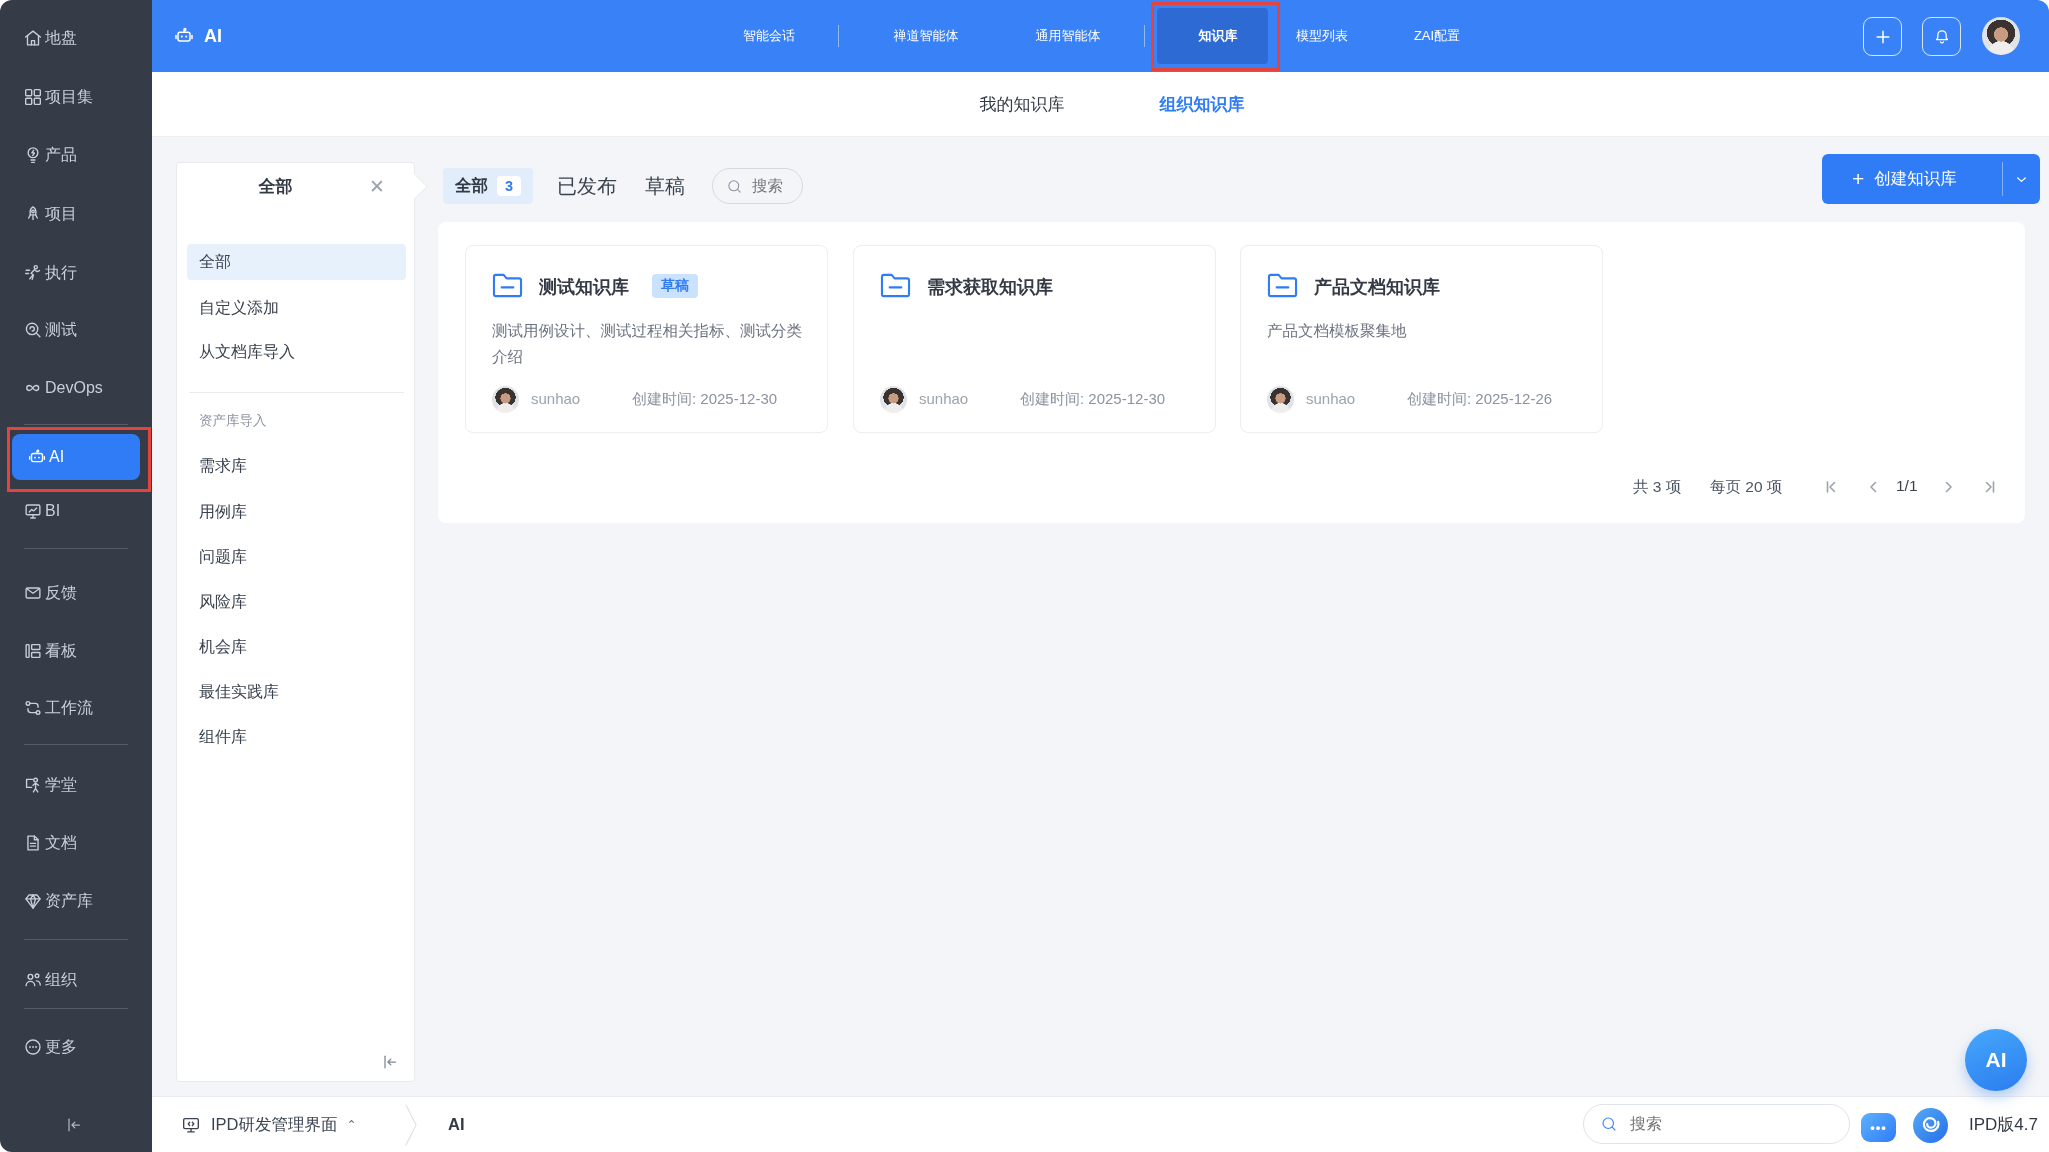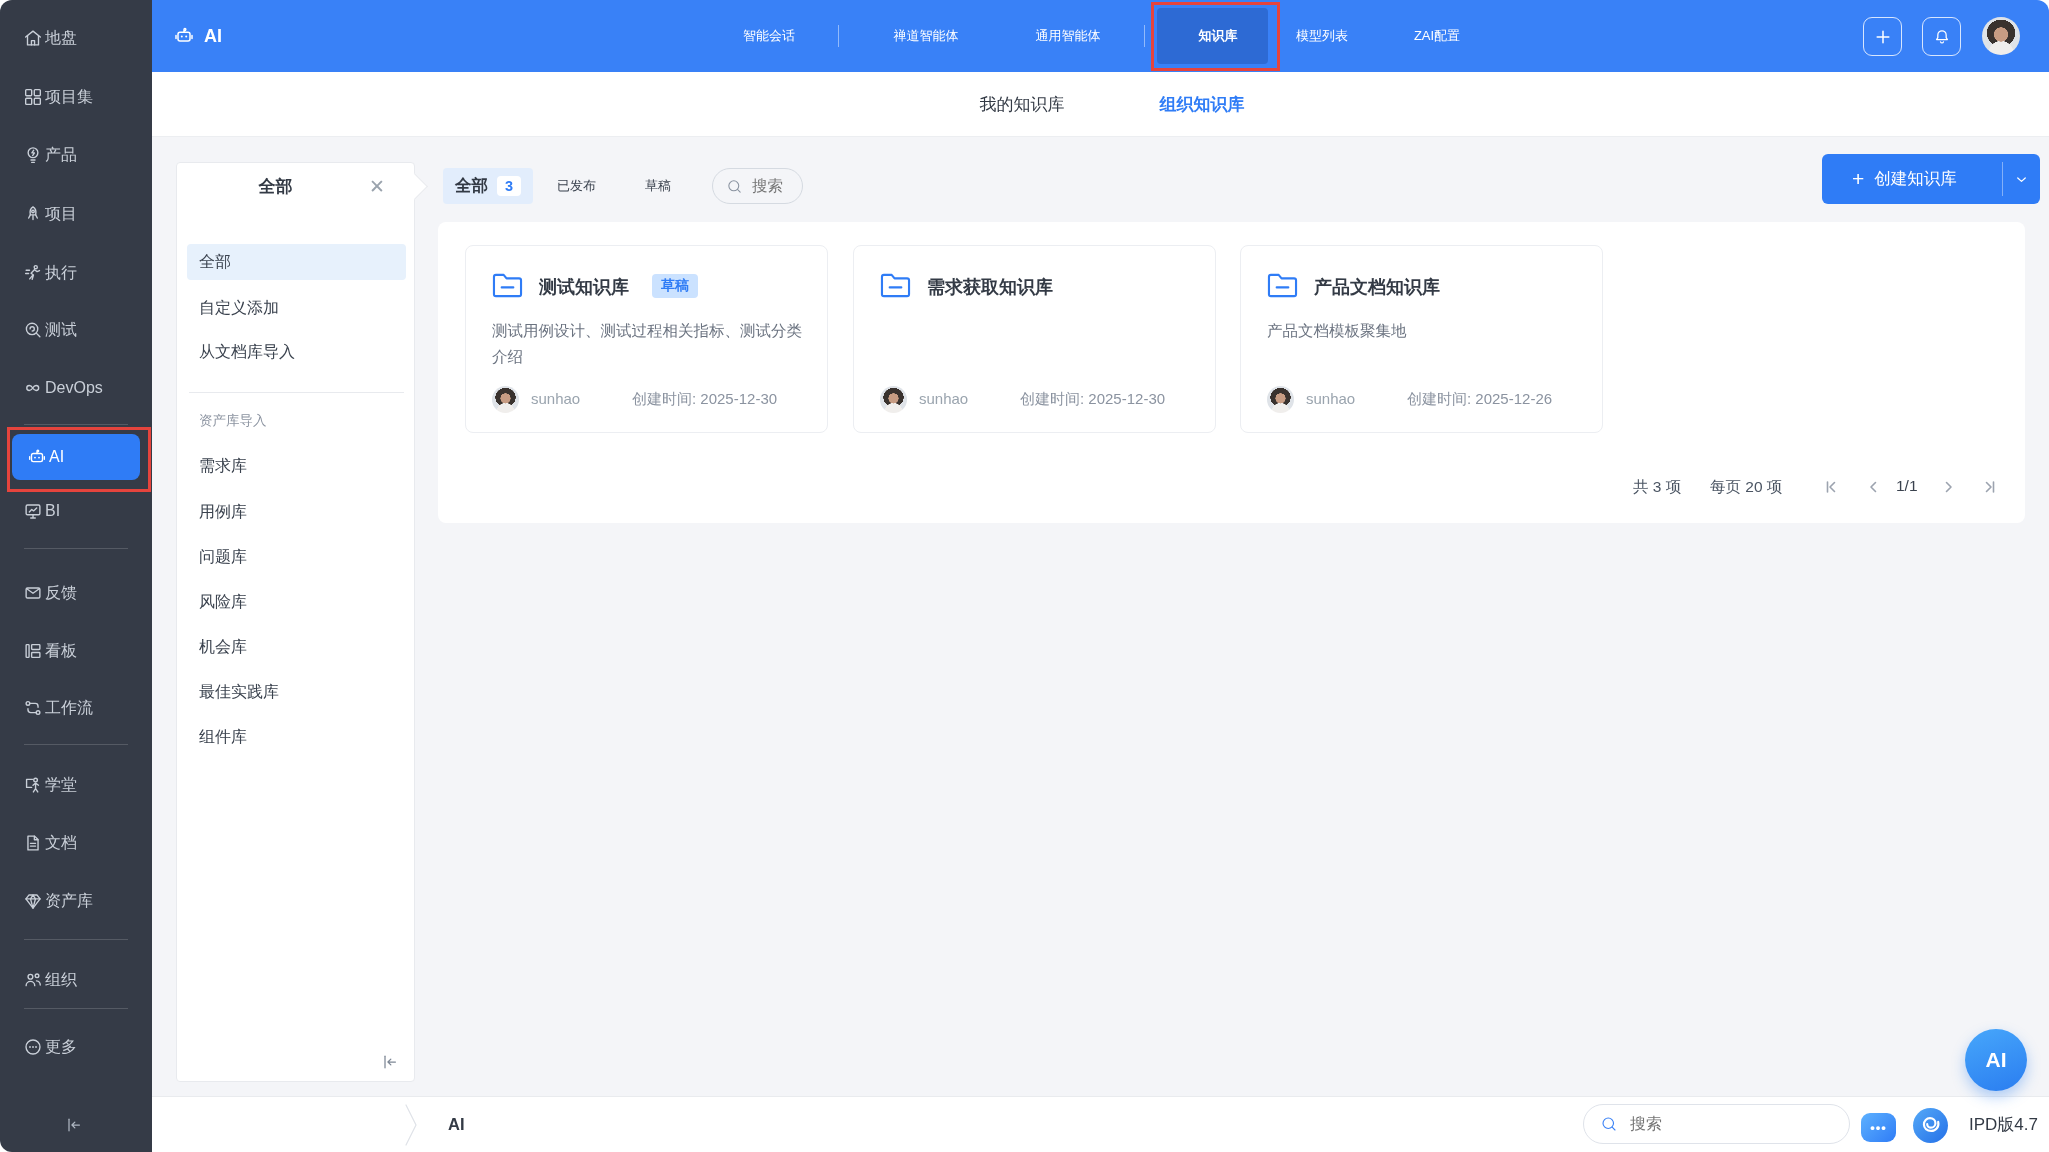--- a/index.html
+++ b/index.html
@@ -43,21 +43,21 @@
   .farrow{position:absolute;right:-10px;top:14px;width:18px;height:18px;background:#fff;border-top:1px solid #e8eaee;border-right:1px solid #e8eaee;transform:rotate(45deg);}
   .fitem{position:absolute;left:10px;width:219px;height:36px;display:flex;align-items:center;padding-left:12px;box-sizing:border-box;font-size:16px;color:#3a424e;border-radius:4px;cursor:pointer;}
   .fitem.sel{background:#e7f1fc;}
   .fdiv{position:absolute;left:12px;width:215px;height:1px;background:#e8eaee;}
   .fsec{position:absolute;left:22px;font-size:13.5px;color:#8b93a0;}
   .fcollapse{position:absolute;left:203px;top:889px;width:20px;height:20px;color:#7c8694;cursor:pointer;}
   
   .tab-all{left:443px;top:168px;height:36px;background:#e2edfc;border-radius:4px;display:flex;align-items:center;padding:0 12px;cursor:pointer;}
   .tab-all .tl{font-size:16.5px;font-weight:bold;color:#333a45;}
   .tab-all .cnt{margin-left:9px;background:#fff;color:#2f7cf6;font-weight:bold;font-size:14.5px;border-radius:4px;padding:2px 8px;}
-  .tab-plain{position:absolute;top:168px;height:36px;display:flex;align-items:center;font-size:13px;color:#3a424e;cursor:pointer;}
+  .tab-plain{position:absolute;top:168px;height:36px;display:flex;align-items:center;font-size:20px;color:#3a424e;cursor:pointer;}
   .search-pill{position:absolute;display:flex;align-items:center;border:1px solid #d5dae1;border-radius:18px;box-sizing:border-box;color:#98a1ad;}
   .create-btn{left:1822px;top:154px;width:218px;height:50px;background:#2f7cf6;border-radius:6px;color:#fff;display:flex;align-items:center;cursor:pointer;}
   .create-btn .plus{font-size:21px;margin-left:30px;font-weight:400;}
   .create-btn .cl{font-size:16.5px;margin-left:10px;}
   .create-btn .sep{position:absolute;left:180px;top:8px;width:1px;height:34px;background:rgba(255,255,255,0.4);}
   .create-btn .chev{position:absolute;left:181px;top:0;width:37px;height:50px;display:flex;align-items:center;justify-content:center;}
   
   .cpanel{left:438px;top:222px;width:1587px;height:301px;background:#fff;border-radius:8px;}
   .card{position:absolute;top:23px;width:363px;height:188px;background:#fff;border:1px solid #eceef2;border-radius:8px;box-sizing:border-box;cursor:pointer;}
   .card .fold{position:absolute;left:25px;top:25px;width:33px;height:29px;color:#2f7cf6;}
@@ -474,20 +474,31 @@
             <path d="M5.5 3.5 10 8 l-4.5 4.5"></path>
           </svg></span>
       <span class="ic pgic" style="left:1544px;top:257px;"><svg viewBox="0 0 16 16" style="stroke-width:1.6">
             <path d="M4.5 3.5 9 8 l-4.5 4.5"></path>
             <path d="M11.5 3 v10"></path>
           </svg></span>
     </div>
   </div>
 
   <div class="abs botbar">
+    <div class="bb-left">
+      <span class="ic">
+          <svg viewBox="0 0 24 24">
+            <rect x="4" y="5" width="16" height="11" rx="1.5"></rect>
+            <path d="M12 16 v3 M8.5 19.5 h7"></path>
+            <path d="M10.5 9 l-1.5 1.8 1.5 1.8 M13.5 9 l1.5 1.8 -1.5 1.8"></path>
+          </svg>
+        </span>
+      <span>IPD研发管理界面</span>
+      <span class="bb-caret">⌃</span>
+    </div>
     <span class="ic bb-sep"><svg viewBox="0 0 22 44" style="stroke-width:1.2">
           <path d="M6 2 L16 22 L6 42"></path>
         </svg></span>
     <div class="bb-ai">AI</div>
 
     <div class="search-pill abs bb-search" style="padding-left:16px;">
       <span class="ic" style="width:18px;height:18px;color:#3b82f6;"><svg viewBox="0 0 24 24">
             <circle cx="11" cy="11" r="7"></circle>
             <path d="M16.2 16.2 20 20"></path>
           </svg></span>

